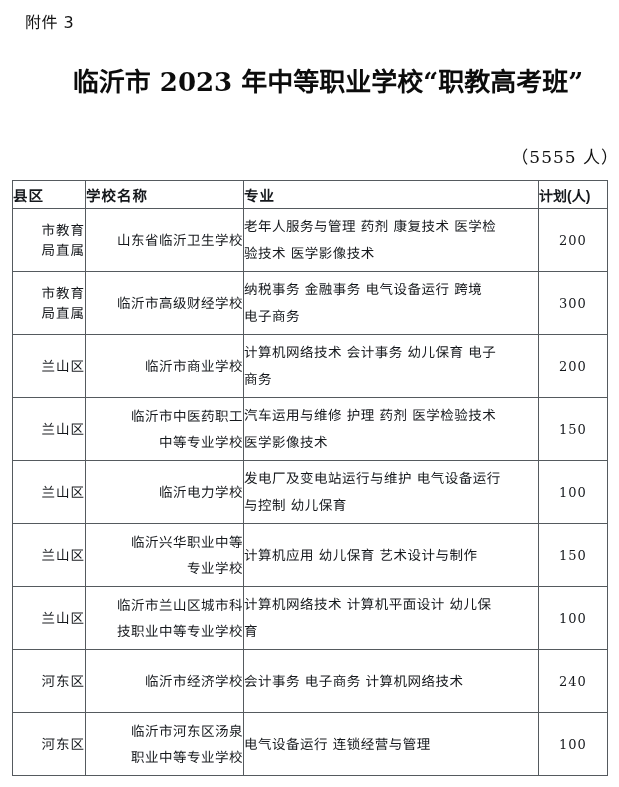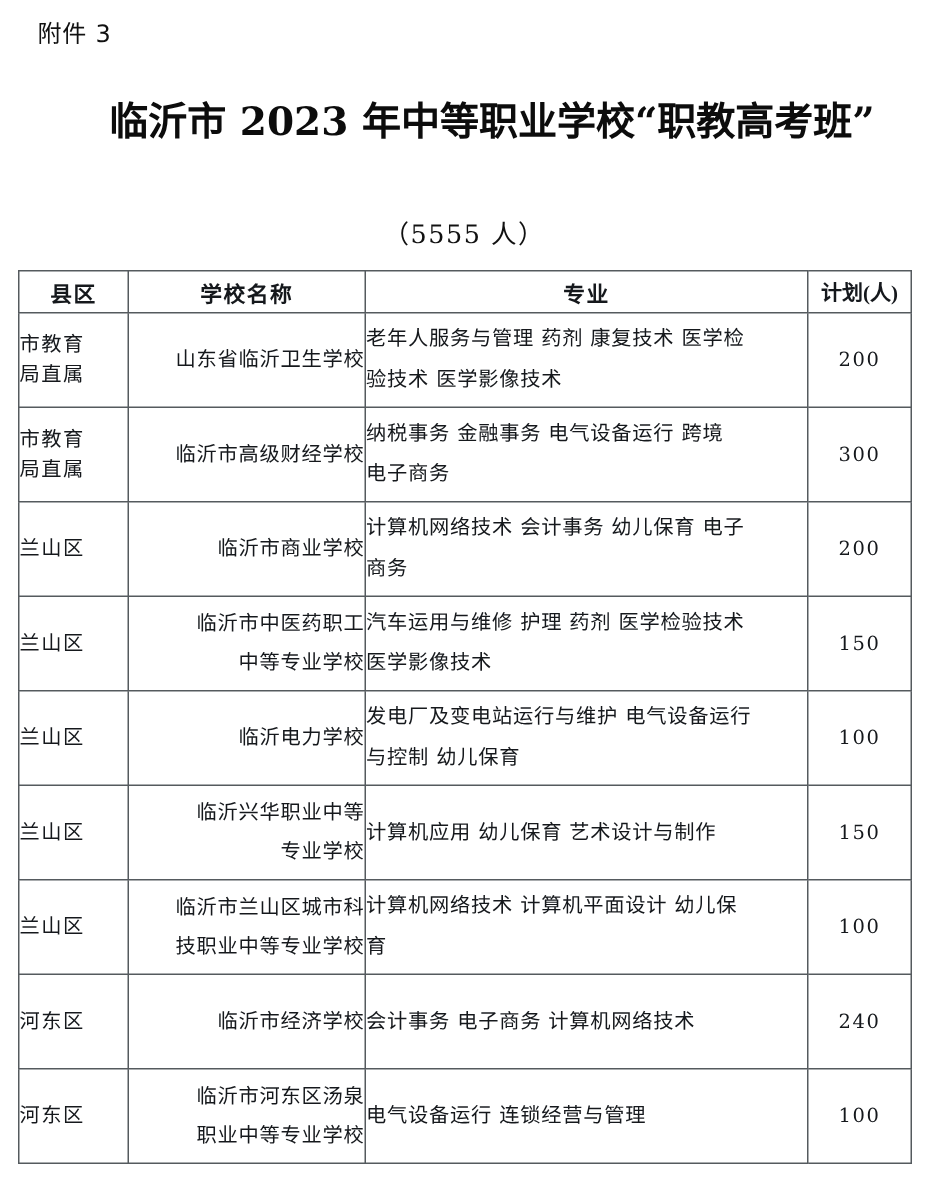--- a/index.html
+++ b/index.html
@@ -53,21 +53,21 @@
     letter-spacing: 0px;
     color: #0c0c0c;
     white-space: nowrap;
     padding-left: 37px;
   }
   .doc-subtitle {
     position: absolute;
     left: 0;
     top: 145px;
     width: 619px;
-    text-align: center;
+    text-align: right;
     font-family: "DejaVu Serif", "Liberation Serif", serif;
     font-size: 17px;
     line-height: 24px;
     color: #111;
     letter-spacing: 1px;
   }
 
   
   .plan-table-wrap {
     position: absolute;
@@ -88,32 +88,32 @@
     color: #15181c;
   }
 
   col.c-district { width: 73px; }
   col.c-school   { width: 158px; }
   col.c-major    { width: 295px; }
   col.c-plan     { width: 69px; }
 
   thead th {
     height: 27px;
-    font-family: Liberation Serif, serif;
+    font-family: Liberation Sans, sans-serif;
     font-weight: bold;
     font-size: 14.5px;
-    text-align: center;
+    text-align: left;
     letter-spacing: 1px;
   }
   thead th.h-plan { letter-spacing: 0px; font-size: 14px; margin-left: 16px; }
 
   tbody tr { height: 63px; }
 
   td.cell-district {
-    text-align: left;
+    text-align: right;
     font-size: 13.5px;
     line-height: 20px;
     letter-spacing: 1px;
     padding: 0 2px;
   }
   td.cell-school {
     text-align: right;
     font-size: 13.5px;
     line-height: 26px;
     letter-spacing: 0.5px;

